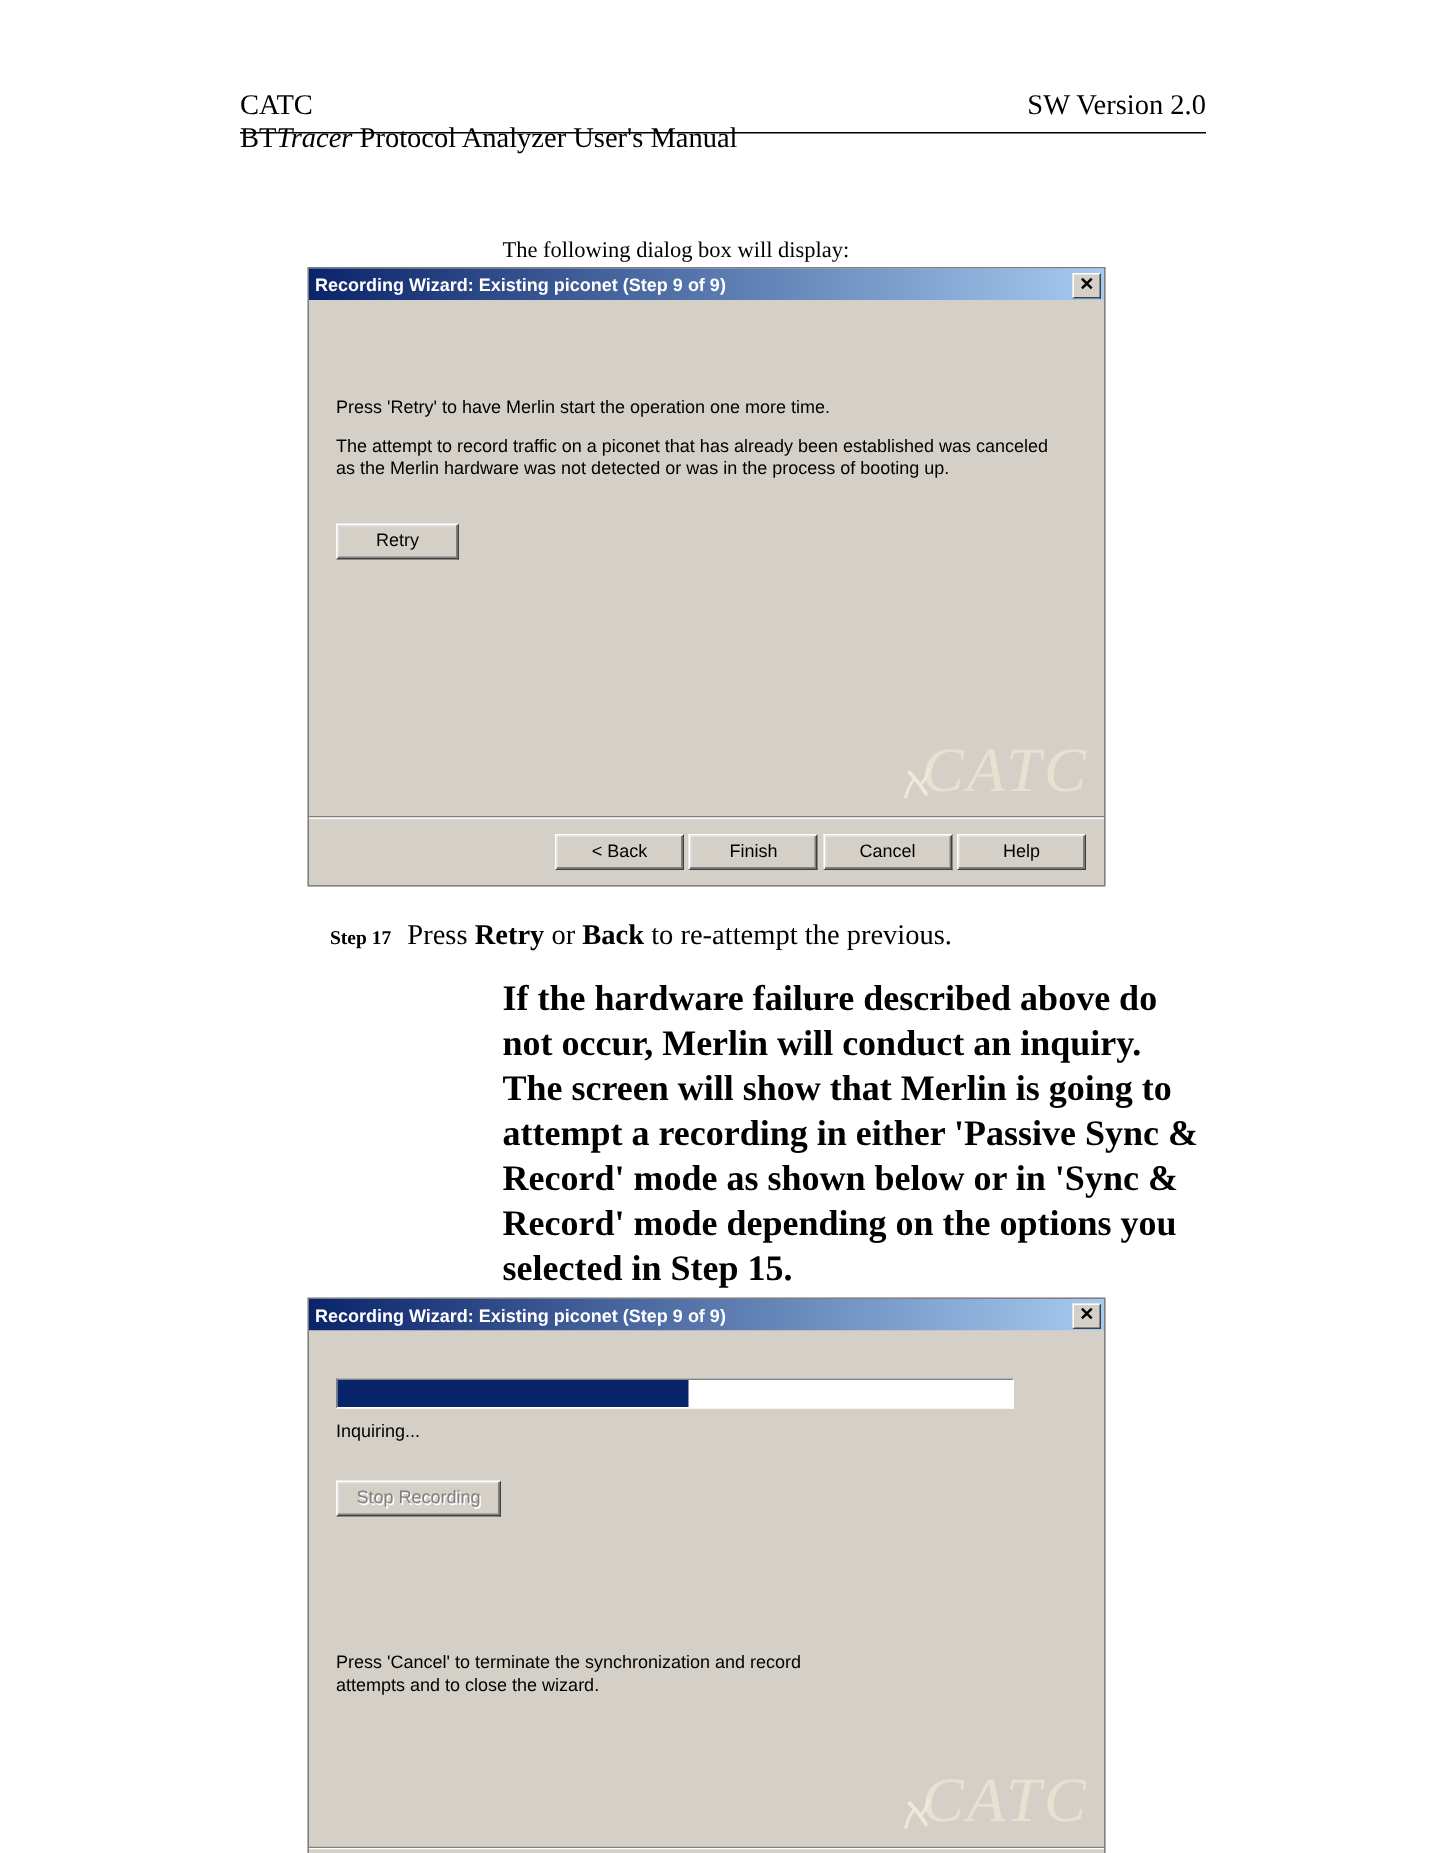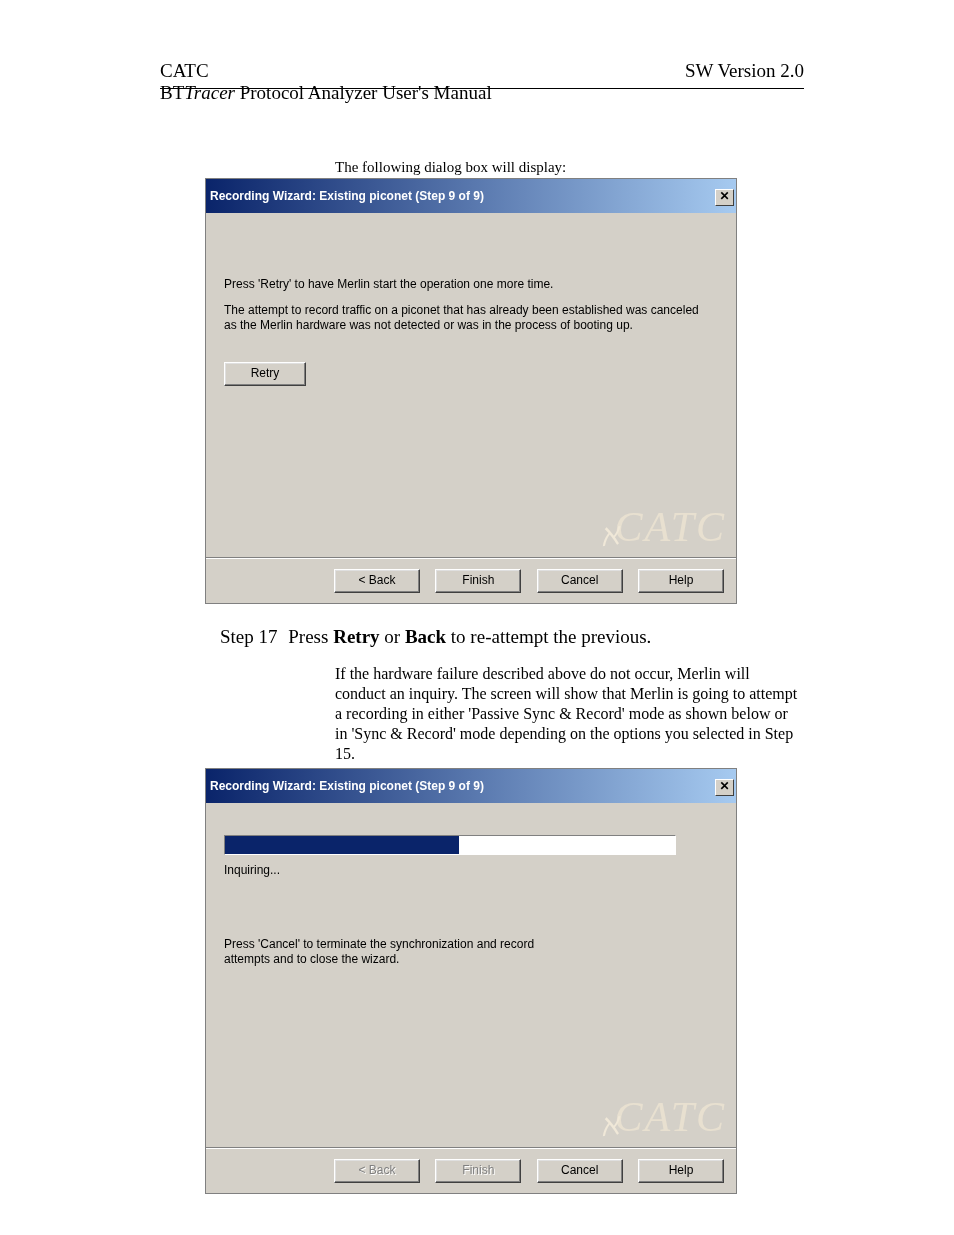--- a/index.html
+++ b/index.html
@@ -39,21 +39,21 @@
   .dialog {
     width: 530px;
     margin-left: 205px;
     margin-top: 2px;
     border: 1px solid #808080;
     background: #d4d0c8;
     font-family: Tahoma, Arial, sans-serif;
     font-size: 12px;
   }
   .titlebar {
-    height: 34px;
+    height: 21px;
     background: linear-gradient(to right, #0a246a, #a6caf0);
     color: #fff;
     display: flex;
     align-items: center;
     justify-content: space-between;
     padding-left: 4px;
     font-weight: bold;
     font-size: 12px;
   }
   .titlebar .close {
@@ -125,39 +125,39 @@
     border-bottom: 1px solid #fff;
     height: 0;
     margin: 0;
   }
   .dlg-footer {
     padding: 10px 12px;
     text-align: right;
     background: #d4d0c8;
   }
   .dlg-footer .win-btn {
-    margin-left: 12px;
     min-width: 72px;
   }
   .step-line {
     margin: 22px 0 0 220px;
     font-size: 19px;
   }
   .step-label {
-    font-size: 19px;
-    font-weight: normal;
+    font-size: 13px;
+    font-weight: bold;
     margin-right: 6px;
   }
   .bold {
     font-weight: bold;
   }
   .body-para {
     margin: 16px 150px 0 335px;
-    font-size: 16px;
+    font-size: 24px;
     line-height: 1.25;
+    font-weight: bold;
   }
   .progress-outer {
     width: 450px;
     height: 18px;
     border: 1px solid #808080;
     border-right-color: #fff;
     border-bottom-color: #fff;
     background: #fff;
     margin: 18px 0 8px 0;
   }
@@ -221,21 +221,24 @@
   <div class="dialog" style="margin-top:4px">
     <div class="titlebar">
       <span>Recording Wizard: Existing piconet (Step 9 of 9)</span>
       <span class="close">✕</span>
     </div>
     <div class="dlg-body" style="min-height:320px">
       <div class="progress-outer">
         <div class="progress-inner"></div>
       </div>
       <div class="dlg-text">Inquiring...</div>
-      <div class="dlg-text" style="margin-top:58px;width:320px">Press 'Cancel' to terminate the synchronization and record attempts and to close the wizard.</div>
+      <div style="margin-top:24px">
+        <span class="win-btn disabled" style="min-width:96px">Stop Recording</span>
+      </div>
+      <div class="dlg-text" style="margin-top:90px;width:320px">Press 'Cancel' to terminate the synchronization and record attempts and to close the wizard.</div>
       <div class="watermark"><span class="swoosh">ℵ</span><span>CATC</span></div>
     </div>
     <div class="dlg-sep"></div>
     <div class="dlg-footer">
       <span class="win-btn disabled">&lt; Back</span>
       <span class="win-btn disabled">Finish</span>
       <span class="win-btn">Cancel</span>
       <span class="win-btn">Help</span>
     </div>
   </div>

